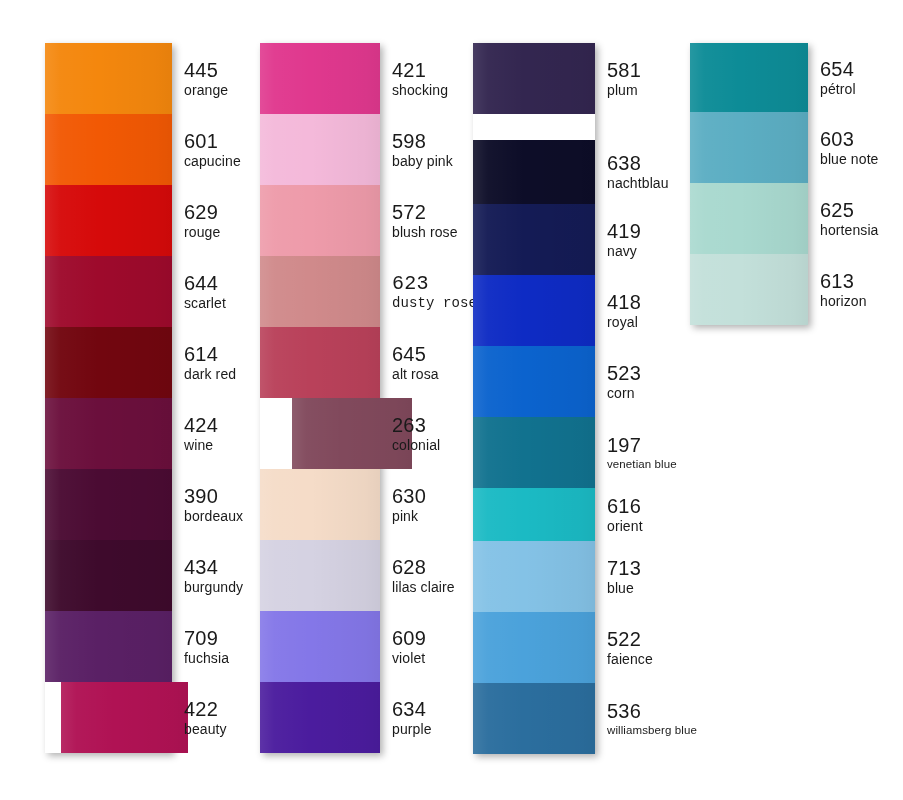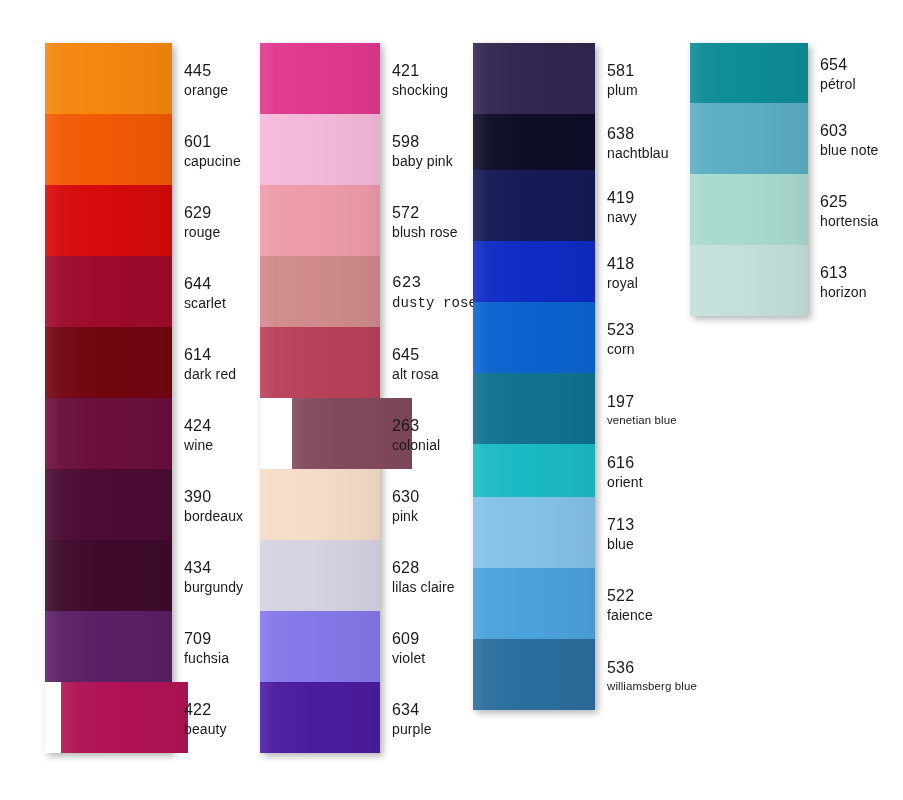--- a/index.html
+++ b/index.html
@@ -68,21 +68,21 @@
     padding-left: 12px;
     box-sizing: border-box;
     display: flex;
     flex-direction: column;
     justify-content: center;
     white-space: nowrap;
     color: #1a1a1a;
   }
 
   .label-code {
-    font-size: 16px;
+    font-size: 20px;
     line-height: 23px;
     letter-spacing: 0.2px;
   }
   .label-name {
     font-size: 14px;
     line-height: 17px;
     letter-spacing: 0.1px;
   }
   .label-name.small {
     font-size: 11.5px;
@@ -244,35 +244,35 @@
     </div>
     <div class="swatch-column col-3">
       <div class="strip" style="width: 122px;">
         <div class="swatch-row" style="height: 71px;">
           <div class="swatch-chip" style="width: 122px; height: 71px; background: rgb(51, 38, 80);"></div>
           <div class="swatch-label">
             <div class="label-code">581</div>
             <div class="label-name">plum</div>
           </div>
         </div>
-        <div class="swatch-row" style="height: 56px;">
+        <div class="swatch-row" style="height: 64px; margin-top: 26px;">
           <div class="swatch-chip" style="width: 122px; height: 71px; background: rgb(13, 13, 40);"></div>
           <div class="swatch-label">
             <div class="label-code">638</div>
             <div class="label-name">nachtblau</div>
           </div>
         </div>
         <div class="swatch-row" style="height: 71px;">
           <div class="swatch-chip" style="width: 122px; height: 71px; background: rgb(20, 27, 85);"></div>
           <div class="swatch-label">
             <div class="label-code">419</div>
             <div class="label-name">navy</div>
           </div>
         </div>
-        <div class="swatch-row" style="height: 61px; text-decoration: underline;">
+        <div class="swatch-row" style="height: 71px; text-decoration: underline;">
           <div class="swatch-chip" style="width: 122px; height: 71px; background: rgb(14, 43, 196);"></div>
           <div class="swatch-label">
             <div class="label-code">418</div>
             <div class="label-name">royal</div>
           </div>
         </div>
         <div class="swatch-row" style="height: 71px;">
           <div class="swatch-chip" style="width: 122px; height: 71px; background: rgb(11, 99, 206);"></div>
           <div class="swatch-label">
             <div class="label-code">523</div>
@@ -311,21 +311,21 @@
           <div class="swatch-chip" style="width: 122px; height: 71px; background: rgb(43, 110, 158);"></div>
           <div class="swatch-label">
             <div class="label-code">536</div>
             <div class="label-name small">williamsberg blue</div>
           </div>
         </div>
       </div>
     </div>
     <div class="swatch-column col-4">
       <div class="strip" style="width: 118px;">
-        <div class="swatch-row" style="height: 60px; border-radius: 29px;">
+        <div class="swatch-row" style="height: 69px; border-radius: 29px;">
           <div class="swatch-chip" style="width: 118px; height: 71px; background: rgb(13, 140, 151);"></div>
           <div class="swatch-label">
             <div class="label-code">654</div>
             <div class="label-name">pétrol</div>
           </div>
         </div>
         <div class="swatch-row" style="height: 71px;">
           <div class="swatch-chip" style="width: 118px; height: 71px; background: rgb(92, 174, 195);"></div>
           <div class="swatch-label">
             <div class="label-code">603</div>

